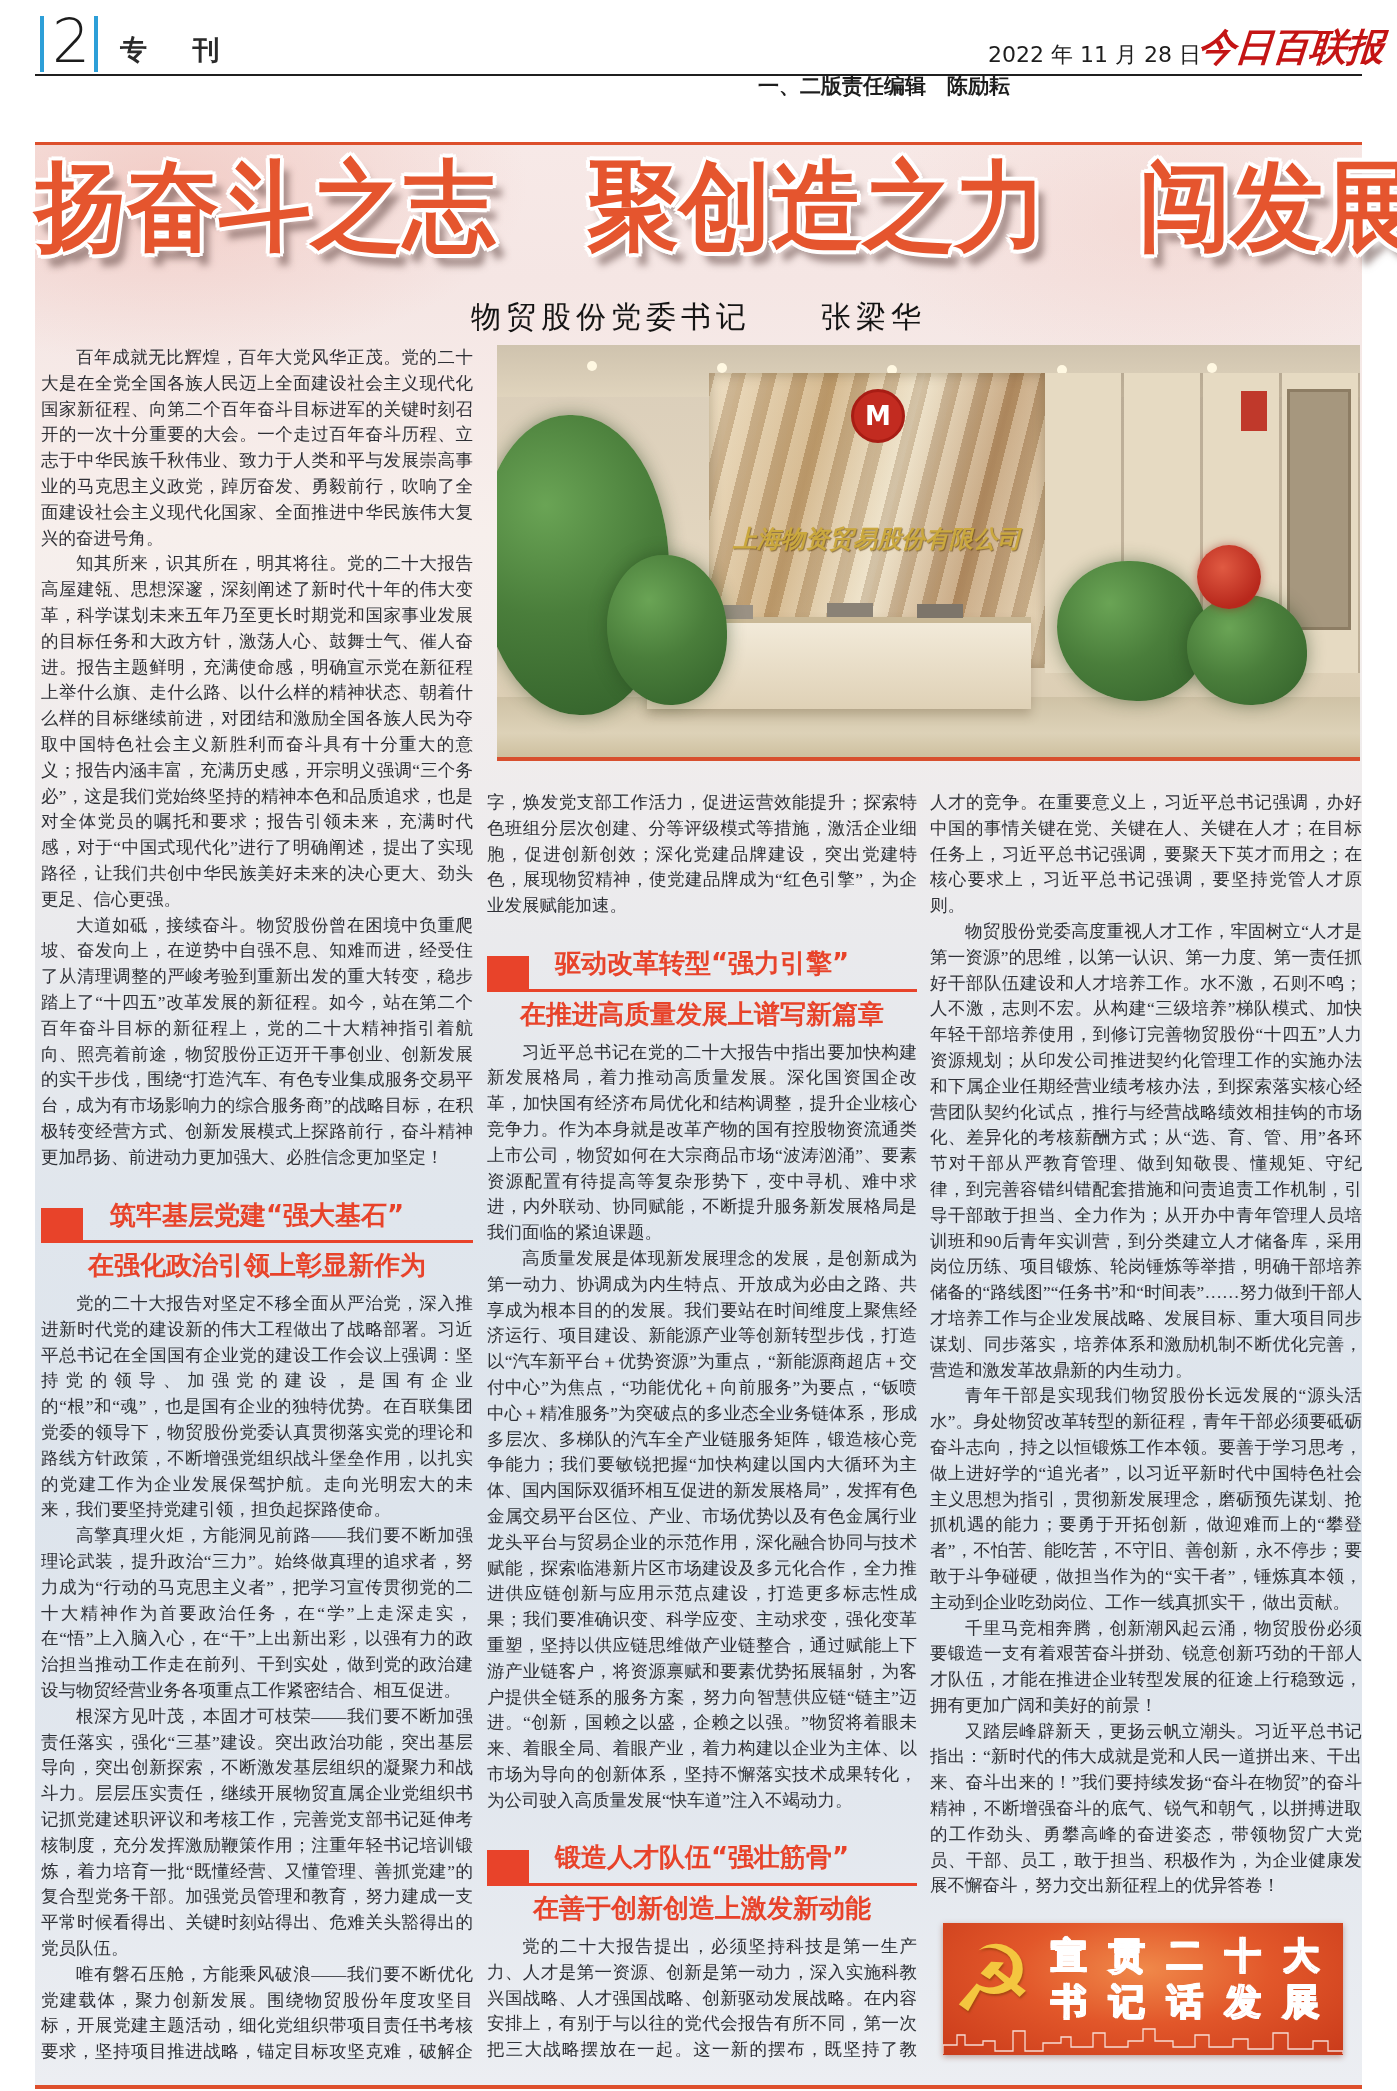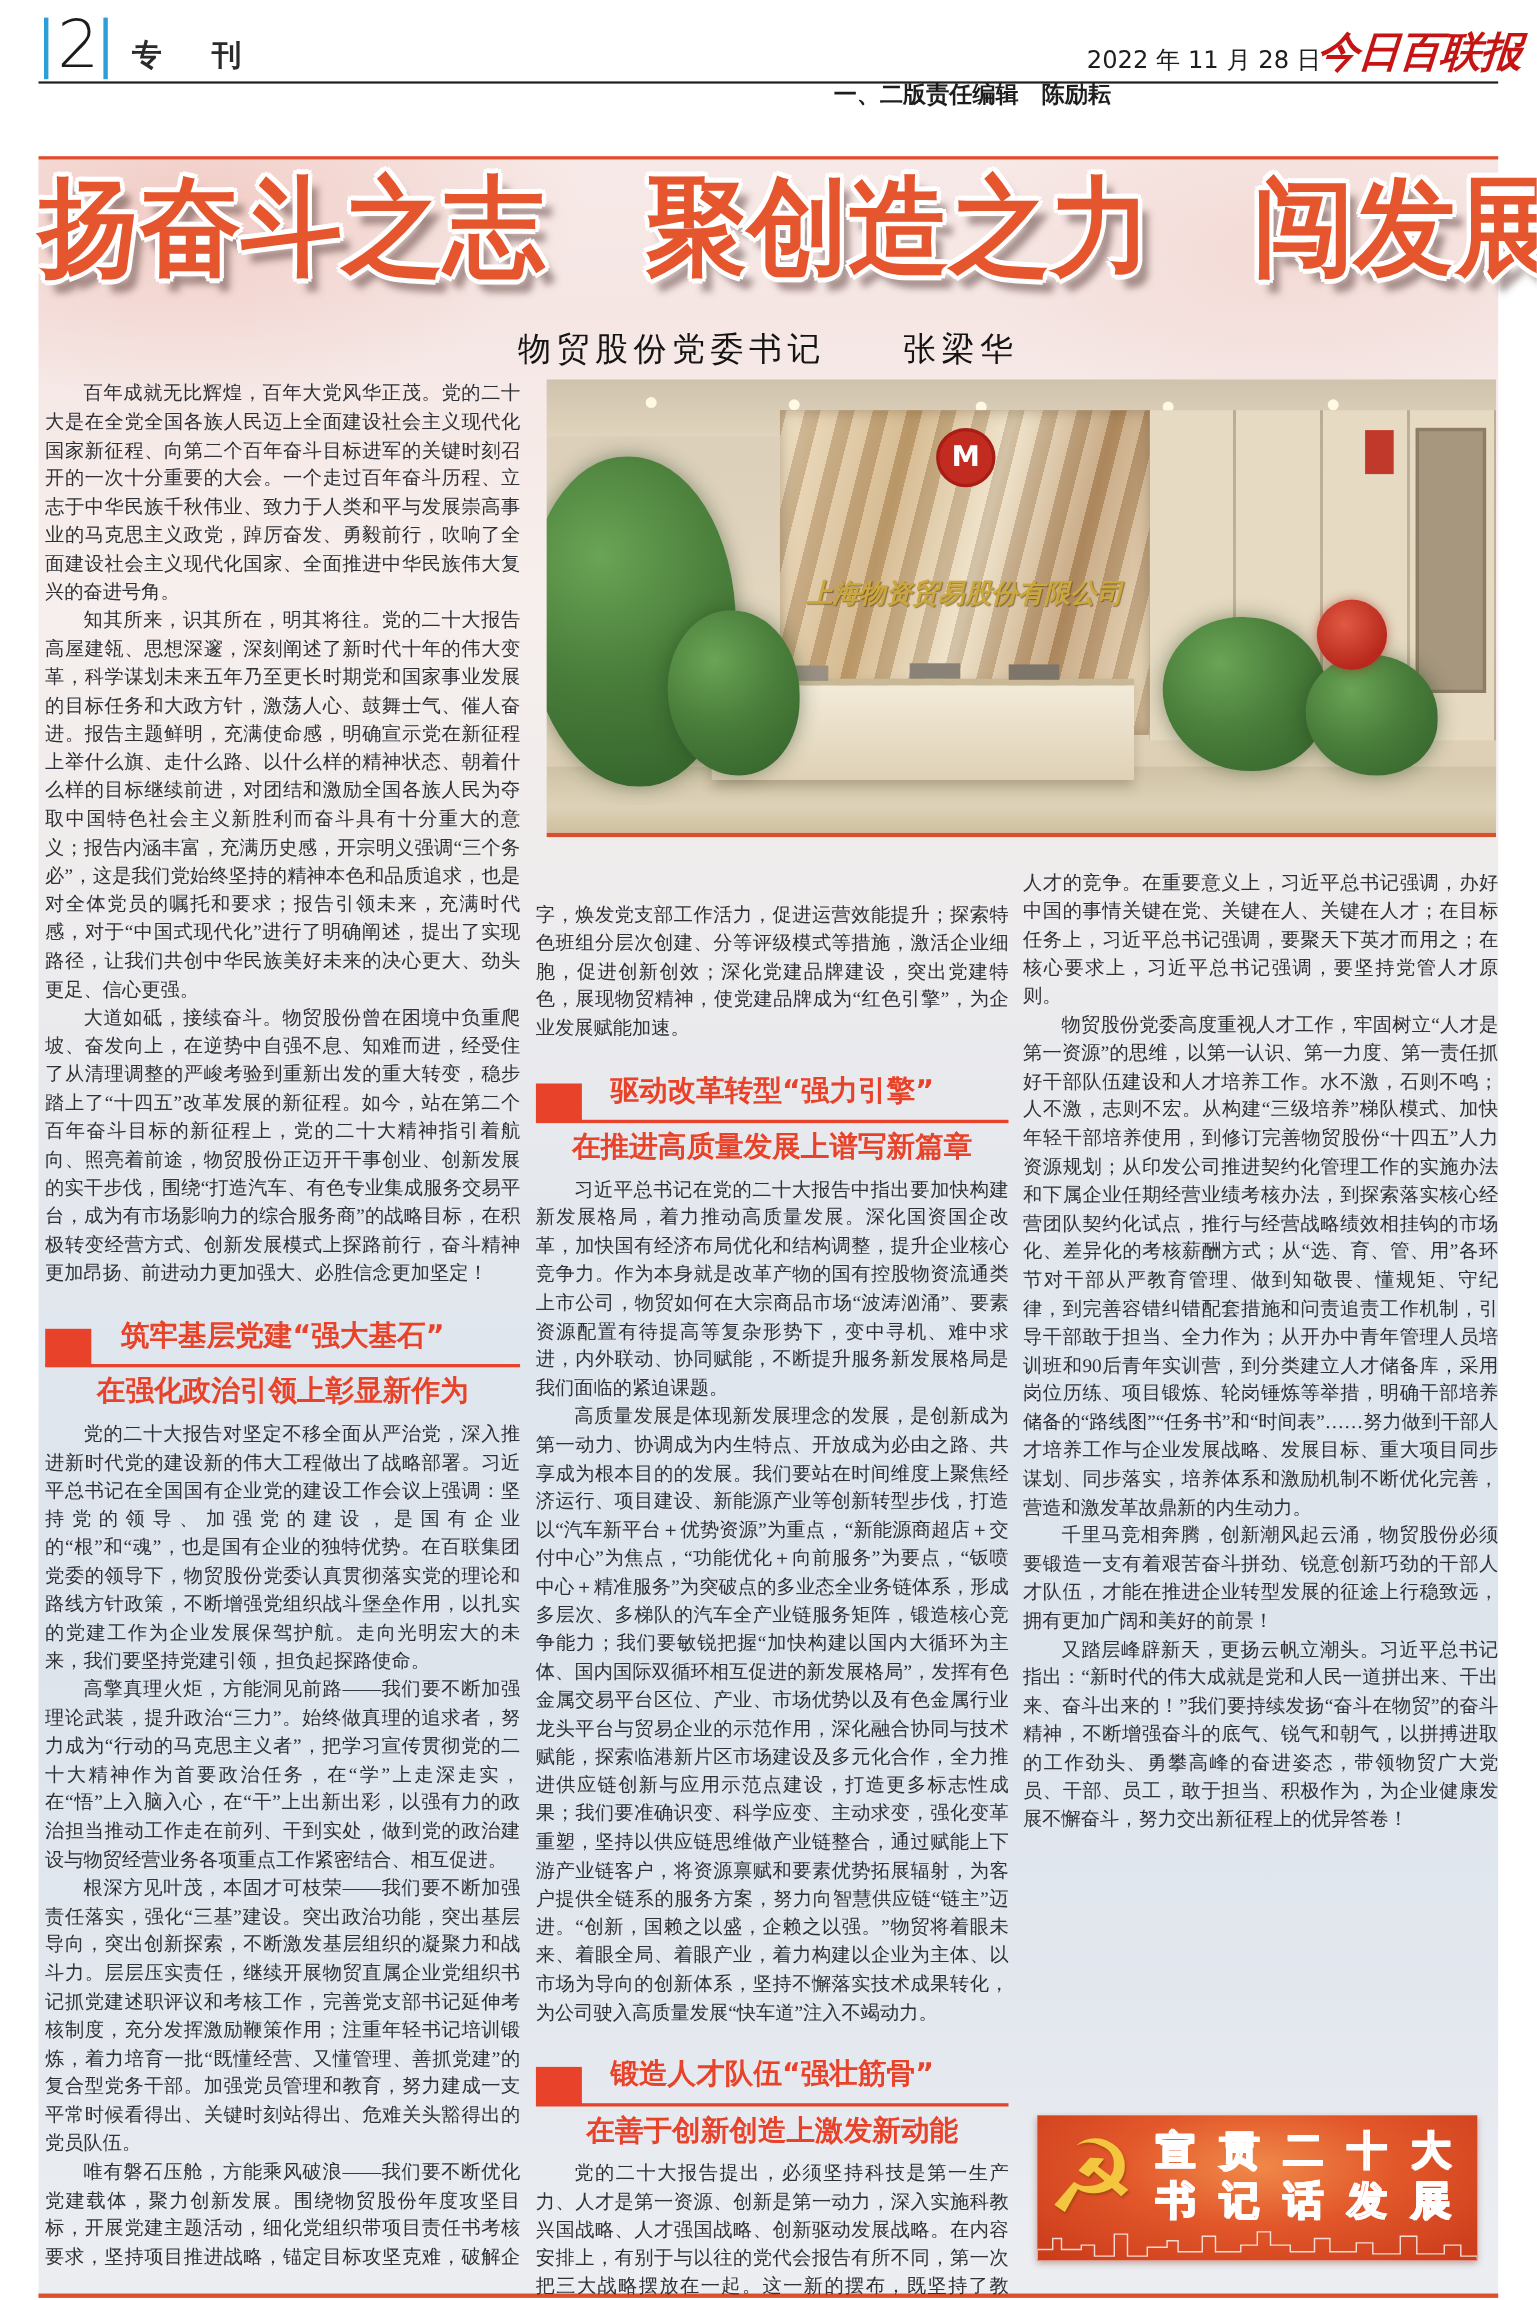--- a/index.html
+++ b/index.html
@@ -84,21 +84,21 @@
   .ph-plant-right2{left:690px;top:250px;width:120px;height:110px;}
   .ph-flowers{position:absolute;left:700px;top:200px;width:64px;height:64px;border-radius:50%;
     background:radial-gradient(circle at 40% 35%,#e05a42,#b8281c 70%);
     box-shadow:0 0 10px rgba(150,30,20,.5);}
   
   .col{position:absolute;overflow:hidden;font-size:17.5px;line-height:25.8px;
     text-align:justify;color:#2e3036;}
   .col .para{margin:0;text-indent:2em;word-break:break-all;}
   .col .para.noind{text-indent:0;}
   #col1{left:6px;top:200px;width:432px;height:1716px;}
-  #col2{left:452px;top:674px;width:430px;height:1272px;}
+  #col2{left:452px;top:645px;width:430px;height:1272px;}
   #col3{left:895px;top:645px;width:432px;height:1128px;font-family:Liberation Serif, serif;}
   
   .sec-head{position:relative;margin:30px 0 12px;font-family:"DejaVu Sans",sans-serif;}
   .sec-head .sq{position:absolute;left:0;top:7px;width:42px;height:34px;background:#e8432a;}
   .sec-head .hl1{text-align:center;font-weight:bold;font-size:26px;color:#e8432a;
     padding:2px 0 12px;border-bottom:3px solid #e8432a;}
   .sec-head .hl2{text-align:center;font-weight:bold;font-size:26px;color:#e8432a;
     padding-top:10px;}
   
   #banner{position:absolute;left:908px;top:1778px;width:400px;height:132px;overflow:hidden;
@@ -179,20 +179,21 @@
       <div class="sec-head">
         <span class="sq"></span>
         <div class="hl1">锻造人才队伍“强壮筋骨”</div>
         <div class="hl2">在善于创新创造上激发新动能</div>
       </div>
       <p class="para">党的二十大报告提出，必须坚持科技是第一生产力、人才是第一资源、创新是第一动力，深入实施科教兴国战略、人才强国战略、创新驱动发展战略。在内容安排上，有别于与以往的党代会报告有所不同，第一次把三大战略摆放在一起。这一新的摆布，既坚持了教育、科技、人才是全面建设社会主义现代化国家的基础性、战略性支撑，又强调了三者之间的有机联系，通过协同配合、系统集成，共同塑造发展的新动能新优势，进一步体现了加强系统观念的要求。人才是创新的关键要素，创新的竞争就是</p>
     </div>
   <div id="col3" class="col">
       <p class="para noind">人才的竞争。在重要意义上，习近平总书记强调，办好中国的事情关键在党、关键在人、关键在人才；在目标任务上，习近平总书记强调，要聚天下英才而用之；在核心要求上，习近平总书记强调，要坚持党管人才原则。</p>
       <p class="para">物贸股份党委高度重视人才工作，牢固树立“人才是第一资源”的思维，以第一认识、第一力度、第一责任抓好干部队伍建设和人才培养工作。水不激，石则不鸣；人不激，志则不宏。从构建“三级培养”梯队模式、加快年轻干部培养使用，到修订完善物贸股份“十四五”人力资源规划；从印发公司推进契约化管理工作的实施办法和下属企业任期经营业绩考核办法，到探索落实核心经营团队契约化试点，推行与经营战略绩效相挂钩的市场化、差异化的考核薪酬方式；从“选、育、管、用”各环节对干部从严教育管理、做到知敬畏、懂规矩、守纪律，到完善容错纠错配套措施和问责追责工作机制，引导干部敢于担当、全力作为；从开办中青年管理人员培训班和90后青年实训营，到分类建立人才储备库，采用岗位历练、项目锻炼、轮岗锤炼等举措，明确干部培养储备的“路线图”“任务书”和“时间表”……努力做到干部人才培养工作与企业发展战略、发展目标、重大项目同步谋划、同步落实，培养体系和激励机制不断优化完善，营造和激发革故鼎新的内生动力。</p>
+      <p class="para">青年干部是实现我们物贸股份长远发展的“源头活水”。身处物贸改革转型的新征程，青年干部必须要砥砺奋斗志向，持之以恒锻炼工作本领。要善于学习思考，做上进好学的“追光者”，以习近平新时代中国特色社会主义思想为指引，贯彻新发展理念，磨砺预先谋划、抢抓机遇的能力；要勇于开拓创新，做迎难而上的“攀登者”，不怕苦、能吃苦，不守旧、善创新，永不停步；要敢于斗争碰硬，做担当作为的“实干者”，锤炼真本领，主动到企业吃劲岗位、工作一线真抓实干，做出贡献。</p>
       <p class="para">千里马竞相奔腾，创新潮风起云涌，物贸股份必须要锻造一支有着艰苦奋斗拼劲、锐意创新巧劲的干部人才队伍，才能在推进企业转型发展的征途上行稳致远，拥有更加广阔和美好的前景！</p>
       <p class="para">又踏层峰辟新天，更扬云帆立潮头。习近平总书记指出：“新时代的伟大成就是党和人民一道拼出来、干出来、奋斗出来的！”我们要持续发扬“奋斗在物贸”的奋斗精神，不断增强奋斗的底气、锐气和朝气，以拼搏进取的工作劲头、勇攀高峰的奋进姿态，带领物贸广大党员、干部、员工，敢于担当、积极作为，为企业健康发展不懈奋斗，努力交出新征程上的优异答卷！</p>
     </div>
 
   <div id="banner">
     <div class="emblem">☭</div>
     <div class="btxt">
       <div>宣贯二十大</div>
       <div>书记话发展</div>
     </div>

